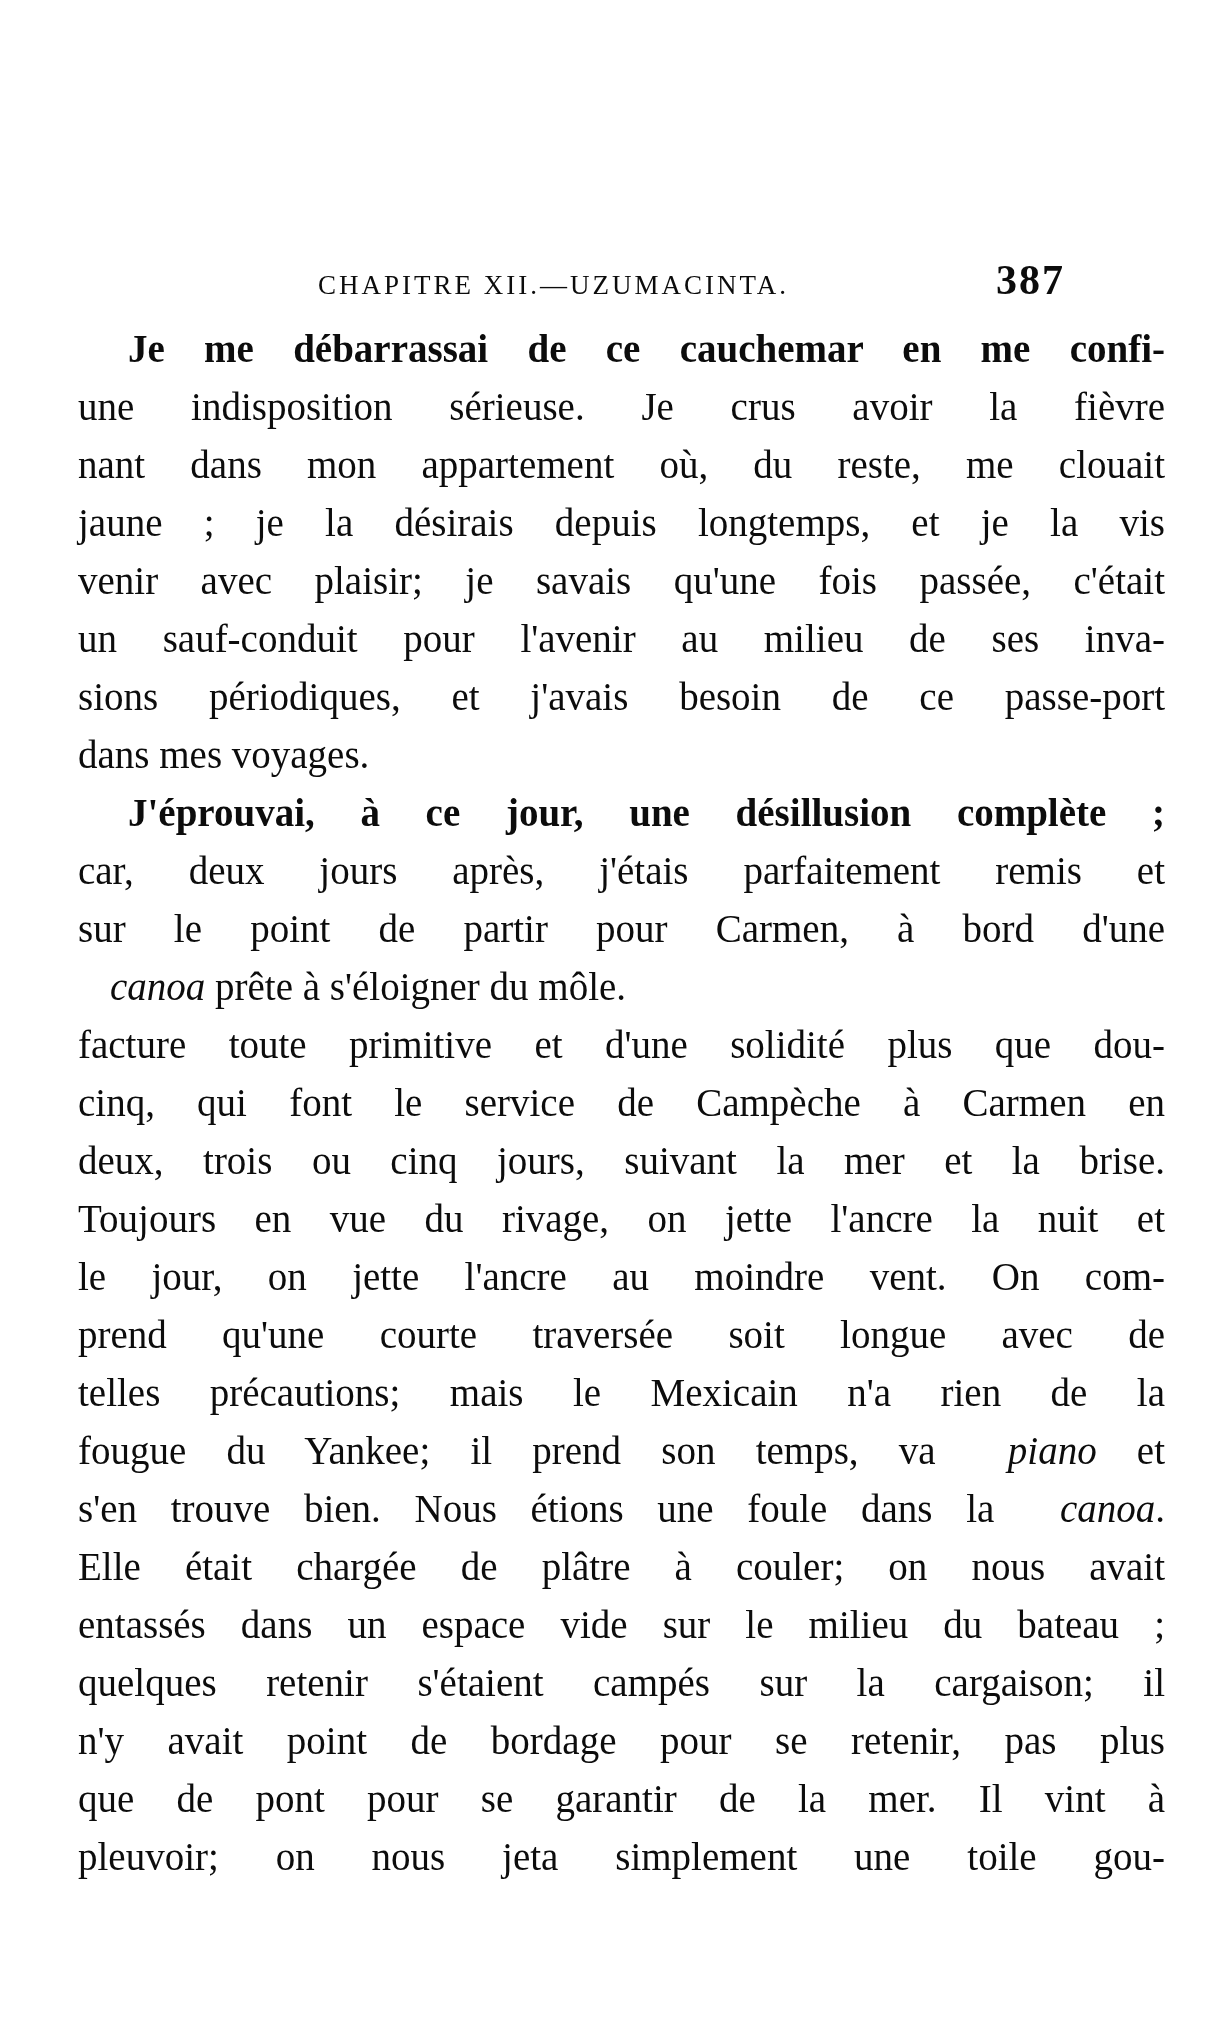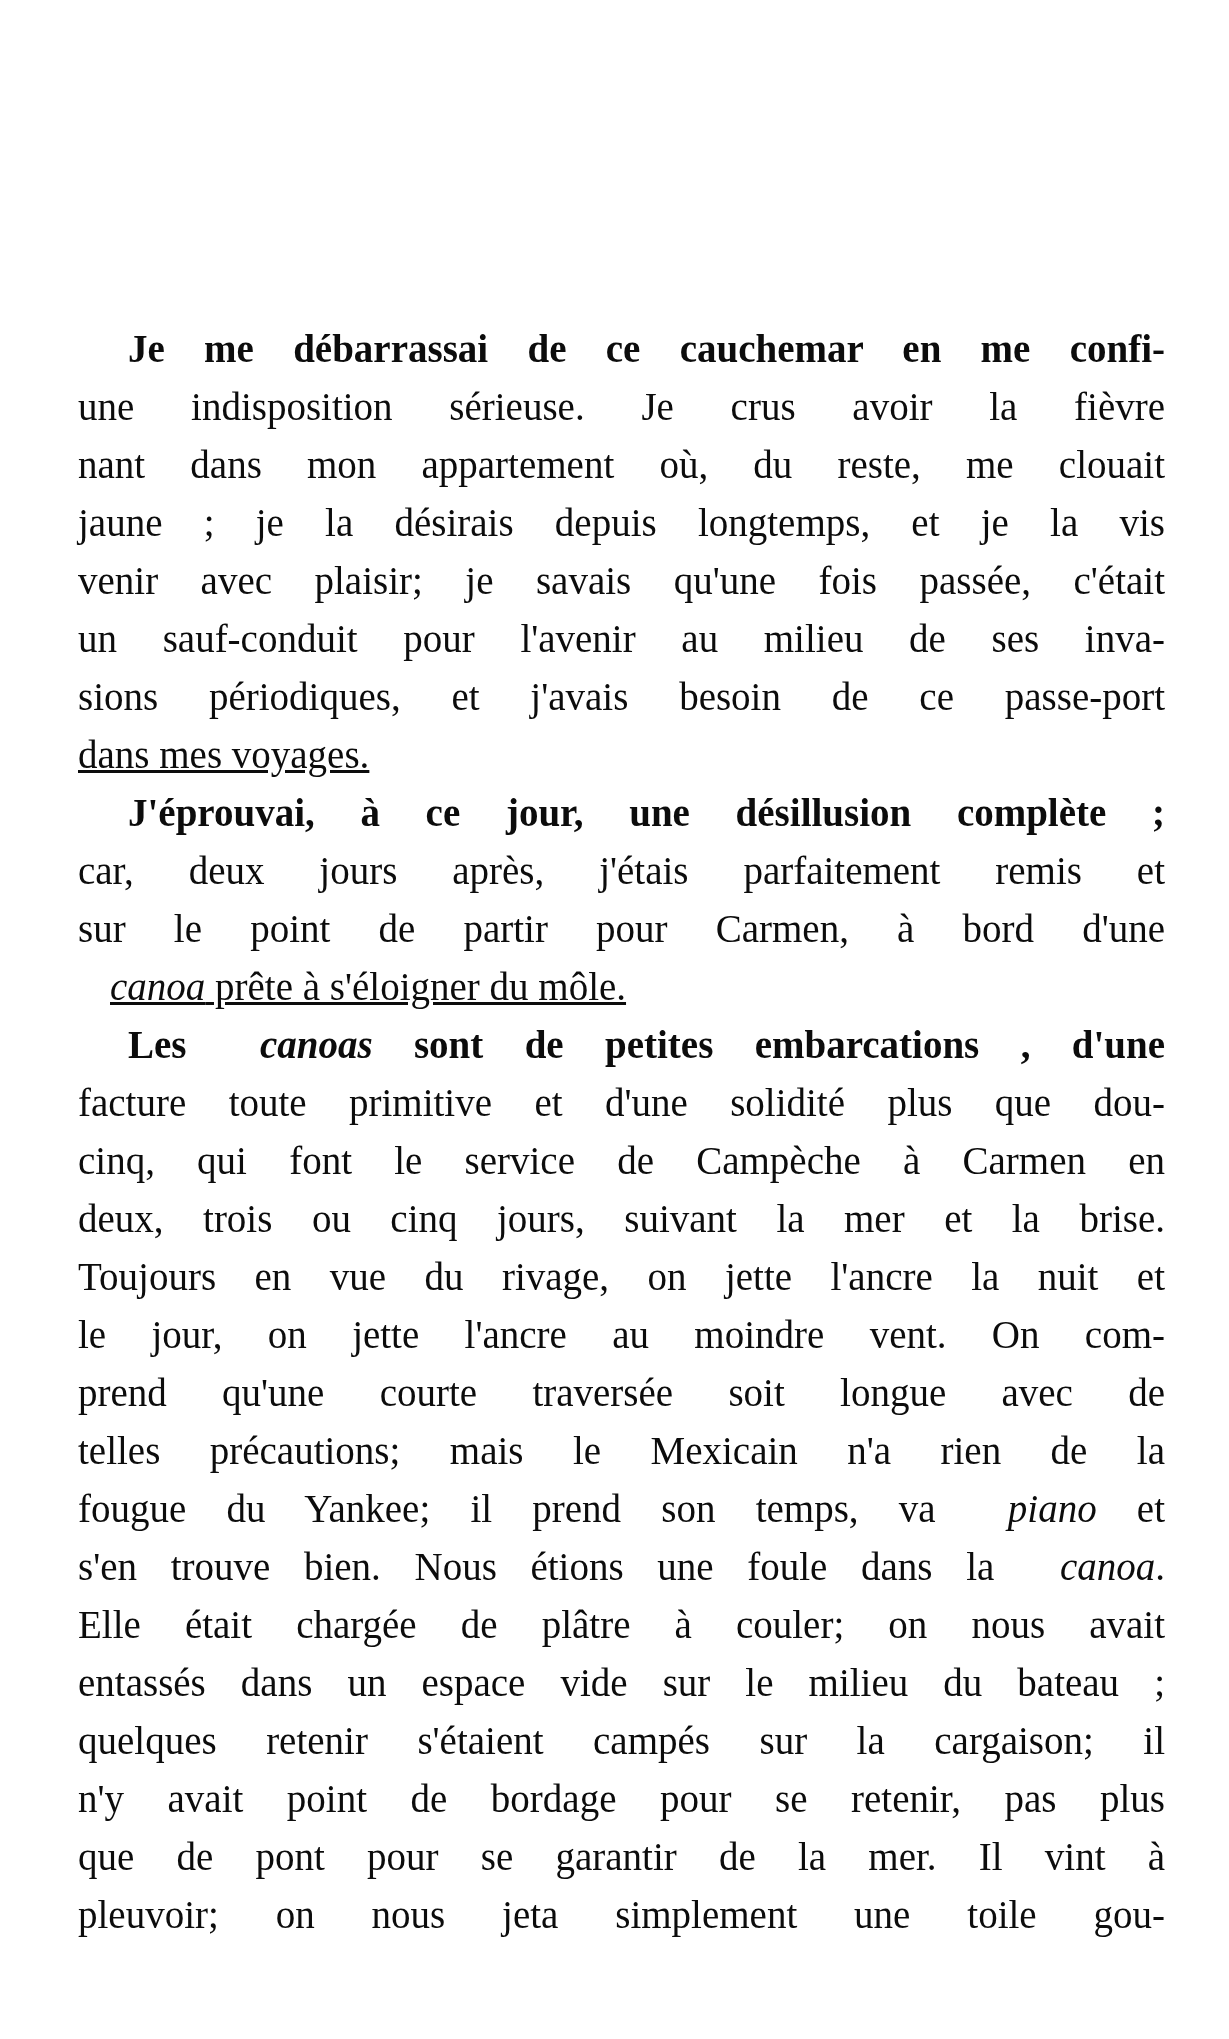--- a/index.html
+++ b/index.html
@@ -49,51 +49,53 @@
   .para { margin: 0; padding: 0; }
   .line {
     font-size: 39px;
     line-height: 58px;
     text-align: justify;
     text-align-last: justify;
     white-space: normal;
   }
   .para.complete .line:last-child {
     text-align-last: left;
-    text-decoration: underline;
   }
   .line.indent {
     text-indent: 50px;
     font-weight: bold;
   }
   .it { font-style: italic; margin-left: 32px; }
 </style>
 </head>
 <body>
 
 <div class="page">
+  <div class="running-head">
+    <span class="chapter-title">CHAPITRE XII.—UZUMACINTA.</span>
+    <span class="page-number">387</span>
+  </div>
   <div class="body-text">
       <div class="para complete">
         <div class="line indent"><span class="">Je me débarrassai de ce cauchemar en me confi-</span></div>
         <div class="line"><span class="">une indisposition sérieuse. Je crus avoir la fièvre</span></div>
         <div class="line"><span class="">nant dans mon appartement où, du reste, me clouait</span></div>
         <div class="line"><span class="">jaune ; je la désirais depuis longtemps, et je la vis</span></div>
         <div class="line"><span class="">venir avec plaisir; je savais qu'une fois passée, c'était</span></div>
         <div class="line"><span class="">un sauf-conduit pour l'avenir au milieu de ses inva-</span></div>
         <div class="line"><span class="">sions périodiques, et j'avais besoin de ce passe-port</span></div>
         <div class="line"><span class="">dans mes voyages.</span></div>
       </div>
       <div class="para complete">
         <div class="line indent"><span class="">J'éprouvai, à ce jour, une désillusion complète ;</span></div>
         <div class="line"><span class="">car, deux jours après, j'étais parfaitement remis et</span></div>
         <div class="line"><span class="">sur le point de partir pour Carmen, à bord d'une</span></div>
         <div class="line"><span class="it">canoa</span><span class=""> prête à s'éloigner du môle.</span></div>
       </div>
       <div class="para">
-        <div class="line indent"><span class="">Les </span><span class="it">canoas</span><span class=""> sont de petites embarcations , d'une</span></div>
         <div class="line"><span class="">facture toute primitive et d'une solidité plus que dou-</span></div>
         <div class="line"><span class="">cinq, qui font le service de Campèche à Carmen en</span></div>
         <div class="line"><span class="">deux, trois ou cinq jours, suivant la mer et la brise.</span></div>
         <div class="line"><span class="">Toujours en vue du rivage, on jette l'ancre la nuit et</span></div>
         <div class="line"><span class="">le jour, on jette l'ancre au moindre vent. On com-</span></div>
         <div class="line"><span class="">prend qu'une courte traversée soit longue avec de</span></div>
         <div class="line"><span class="">telles précautions; mais le Mexicain n'a rien de la</span></div>
         <div class="line"><span class="">fougue du Yankee; il prend son temps, va </span><span class="it">piano</span><span class=""> et</span></div>
         <div class="line"><span class="">s'en trouve bien. Nous étions une foule dans la </span><span class="it">canoa</span><span class="">.</span></div>
         <div class="line"><span class="">Elle était chargée de plâtre à couler; on nous avait</span></div>

